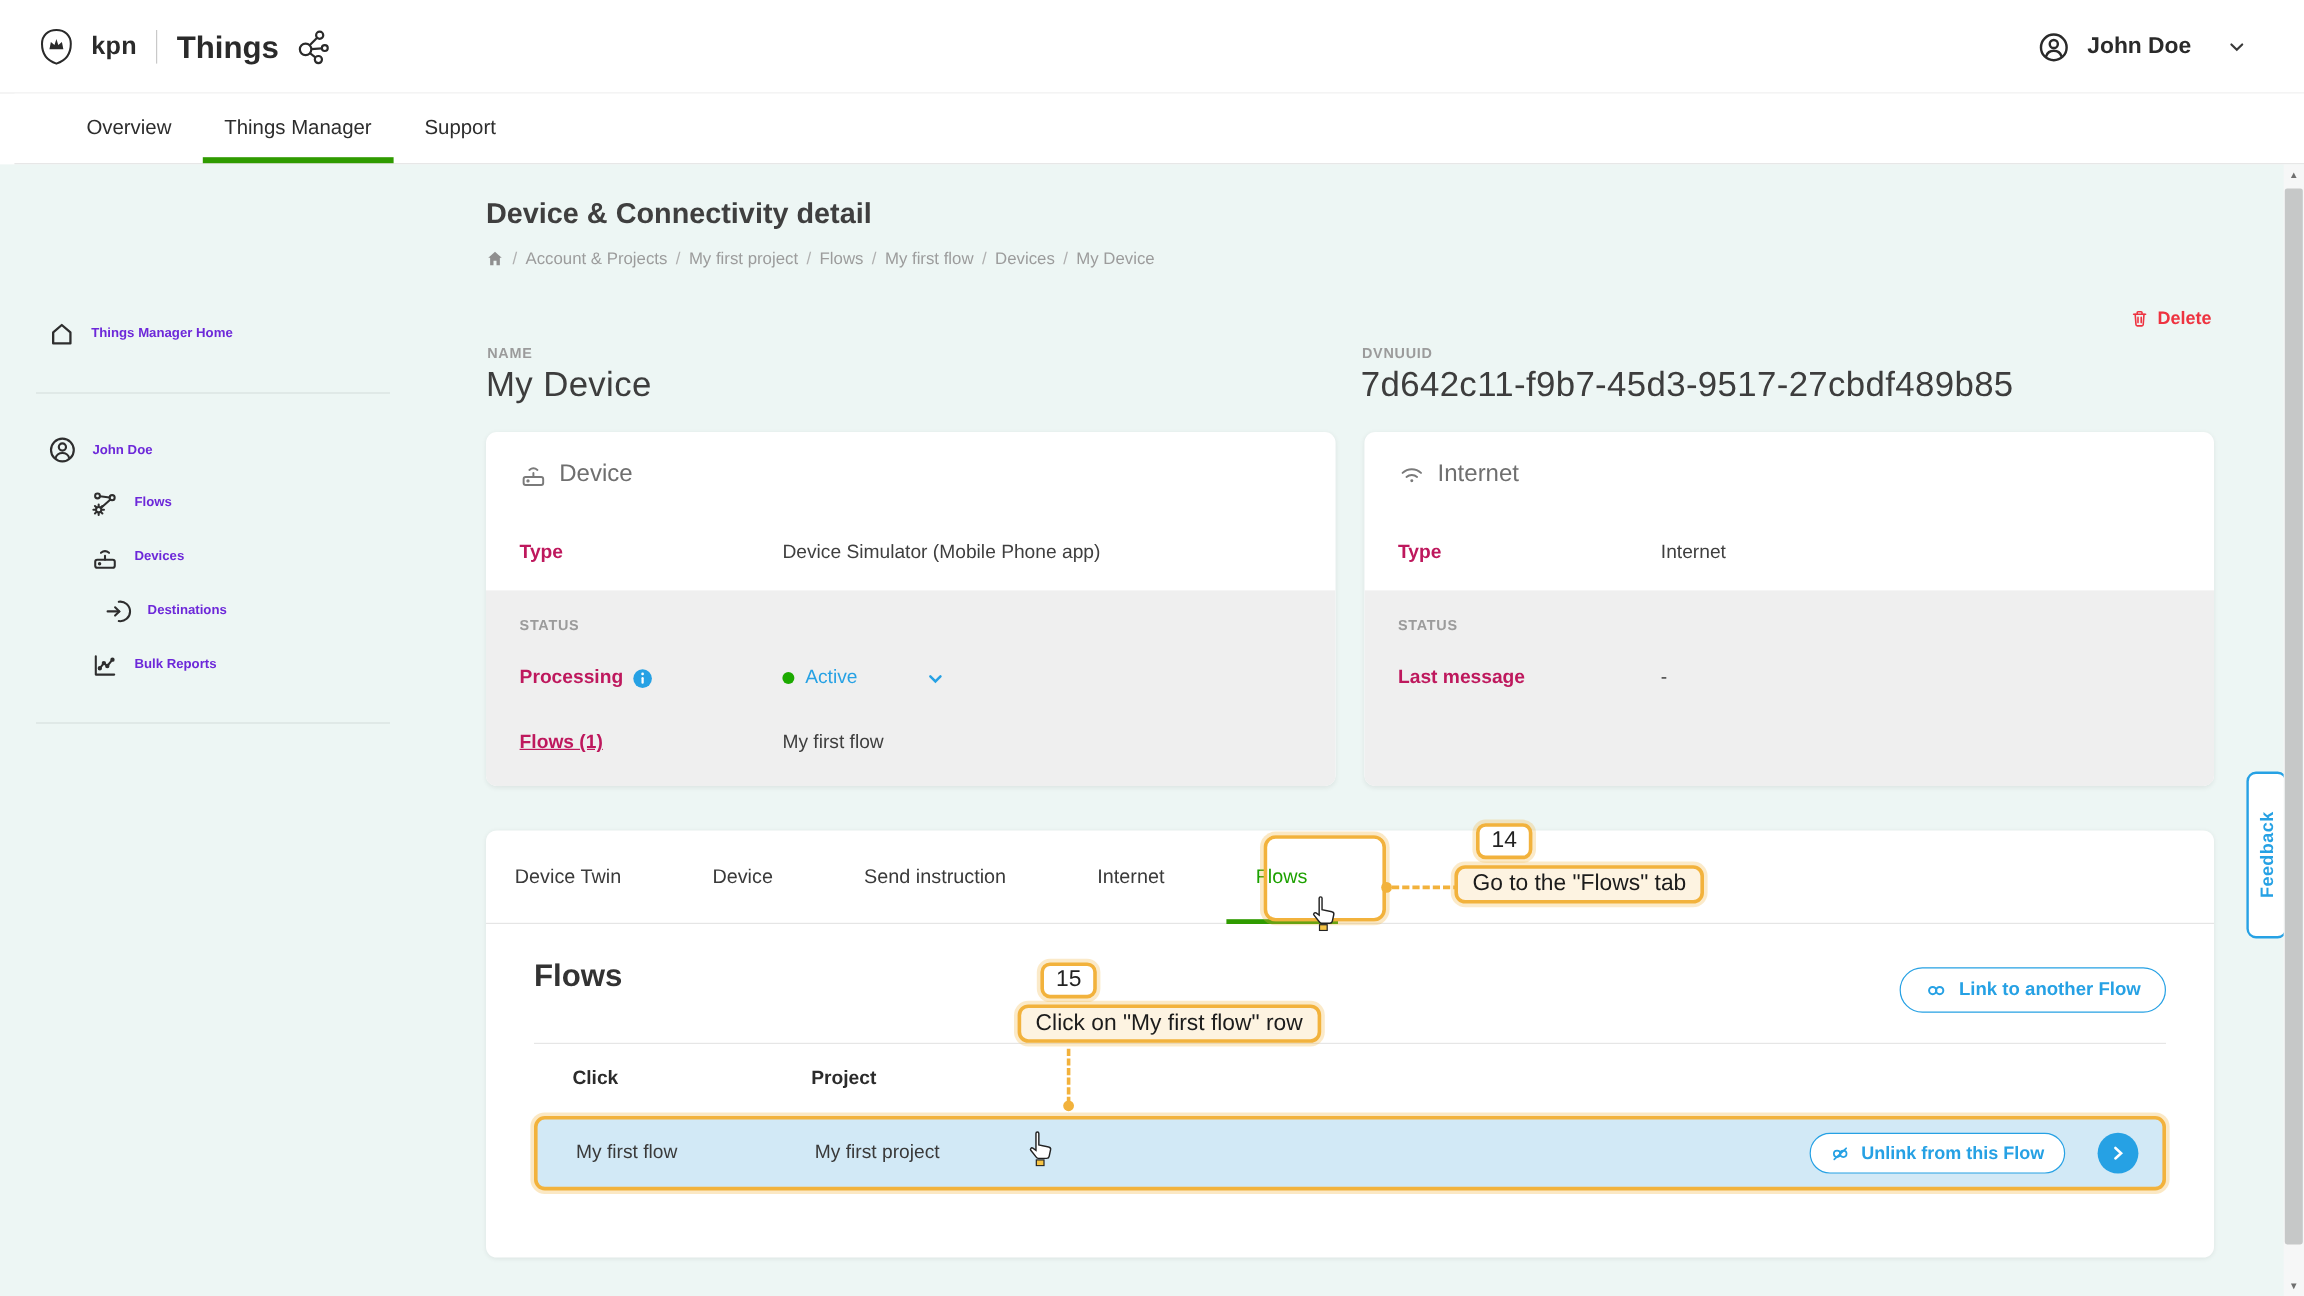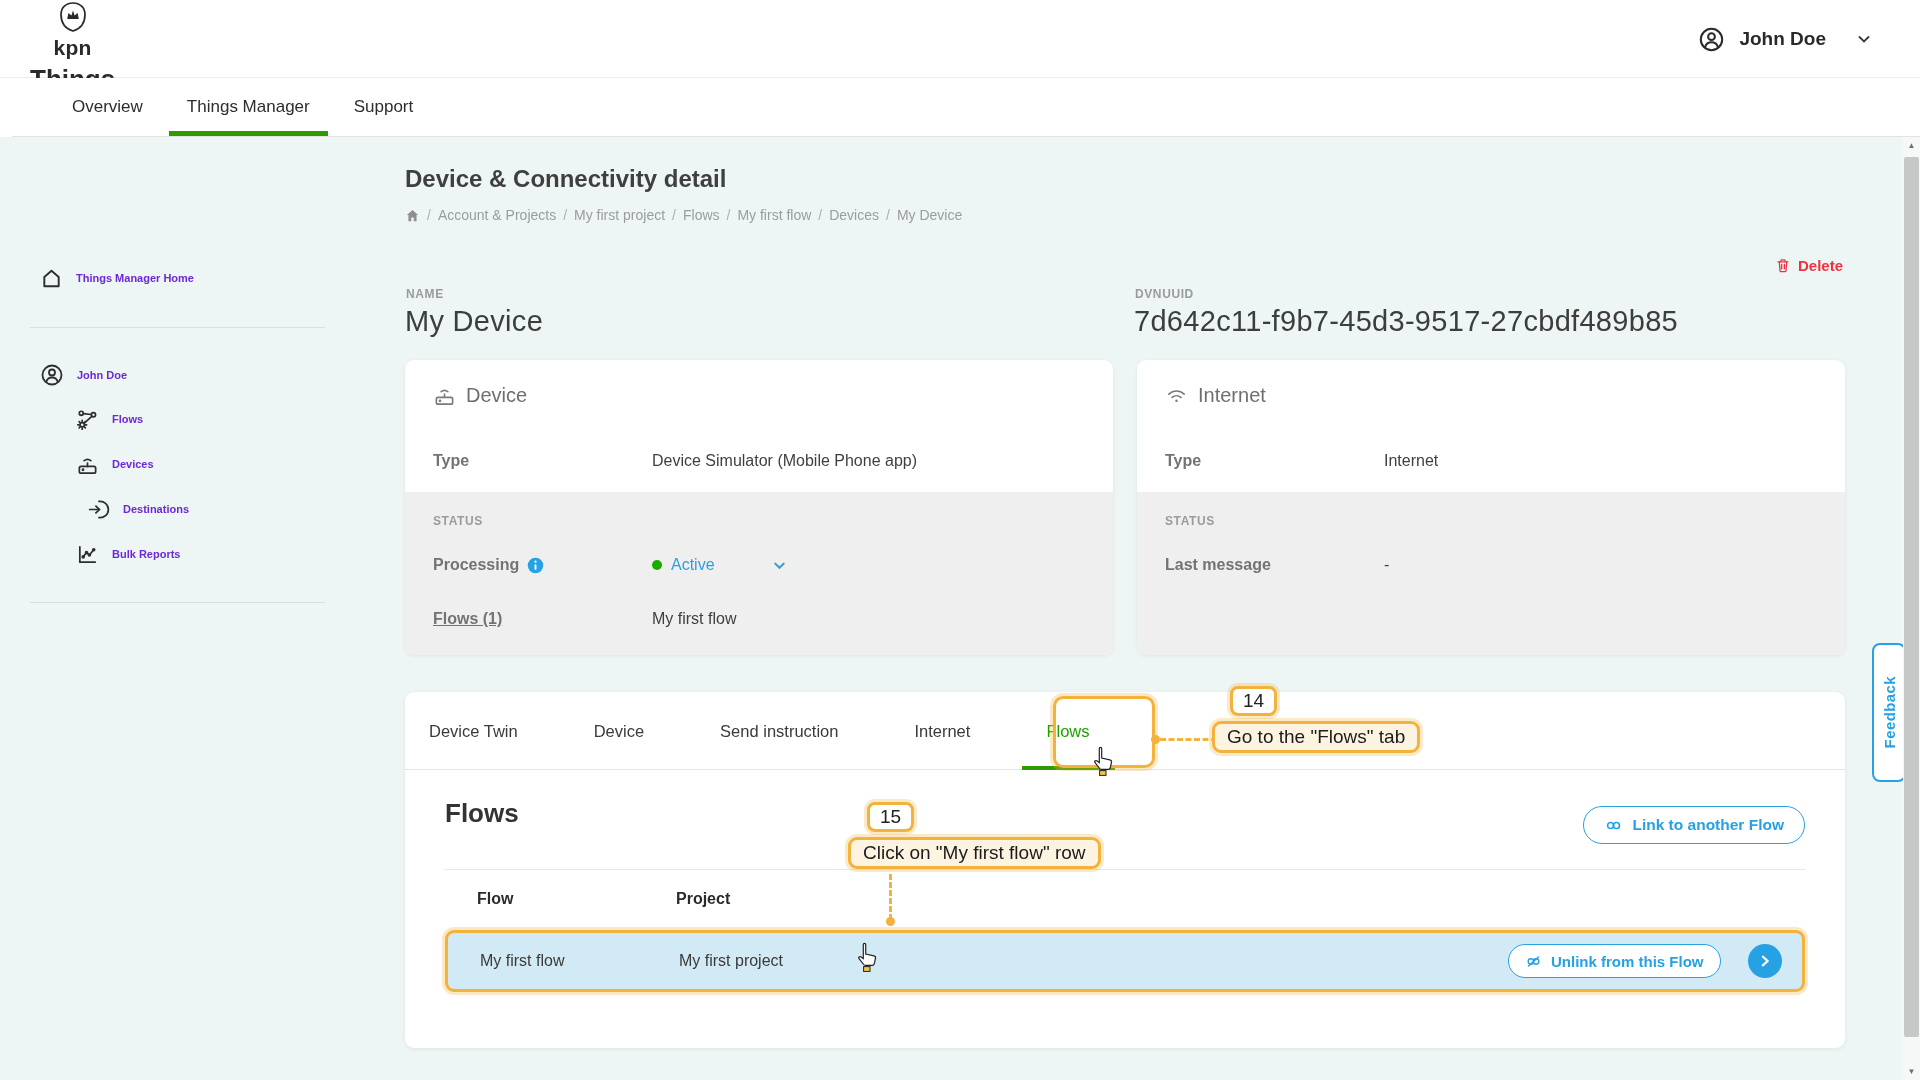--- a/index.html
+++ b/index.html
@@ -6,21 +6,21 @@
   --brand-green:#2f9b00; --accent-blue:#26a1e4; --status-green:#1caa00;
   --danger-red:#ee3340; --annotation-orange:#f2b23c; --annotation-bg:#fdf3e1;
   --row-highlight:#d2e9f6; --page-bg:#edf6f4;
 }
 *{box-sizing:border-box;margin:0;padding:0;}
 html,body{width:1920px;height:1080px;overflow:hidden;background:#fff;
   font-family:"Liberation Sans","DejaVu Sans",sans-serif;color:#3a3a3a;}
 
 
 .topbar{position:absolute;left:0;top:0;width:1920px;height:78px;background:#fff;border-bottom:1px solid #ededed;}
-.brand{position:absolute;left:30px;top:0;height:78px;display:flex;align-items:center;gap:2px;color:#2a2a2a;flex-direction:column;}
+.brand{position:absolute;left:30px;top:0;height:78px;display:flex;align-items:center;gap:12px;color:#2a2a2a;}
 .brand .kpn{font-size:21px;font-weight:700;letter-spacing:.3px;}
 .brand .vdiv{width:1px;height:28px;background:#c9c9c9;margin:0 4px;}
 .brand .things{font-size:26px;font-weight:700;}
 .usermenu{position:absolute;right:48px;top:0;height:78px;display:flex;align-items:center;gap:14px;cursor:pointer;color:#2a2a2a;}
 .usermenu .uname{font-size:19px;font-weight:700;}
 .usermenu .chev{color:#444;margin-left:16px;}
 
 
 .mainnav{position:absolute;left:12px;top:78px;width:1920px;height:59px;background:#fff;border-bottom:1px solid #e2e2e2;display:flex;padding-left:42px;gap:8px;}
 .navitem{position:relative;padding:0 18px;line-height:58px;font-size:17px;font-weight:500;color:#2d2d2d;cursor:pointer;}
@@ -45,21 +45,21 @@
 .delete-btn{position:absolute;right:2px;top:120px;display:flex;align-items:center;gap:7px;color:var(--danger-red);font-size:15px;font-weight:600;cursor:pointer;}
 
 .mini-label{position:absolute;font-size:12px;font-weight:700;letter-spacing:.6px;color:#9b9b9b;}
 .big-value{position:absolute;font-size:29px;font-weight:300;color:#3d3d3d;letter-spacing:.3px;}
 
 
 .cards-row{position:absolute;left:0;top:223px;width:1440px;display:flex;gap:24px;}
 .card{position:relative;width:708px;height:295px;background:#fff;border-radius:9px;box-shadow:0 1px 4px rgba(0,0,0,.07);overflow:hidden;}
 .card-head{position:absolute;left:28px;top:24px;display:flex;align-items:center;gap:10px;color:#6f6f6f;font-size:20px;}
 .card-gray{position:absolute;left:0;top:132px;right:0;bottom:0;background:#efefef;}
-.crow-label{position:absolute;left:28px;font-size:16px;font-weight:700;color:#737373;display:flex;align-items:center;gap:8px;}
+.crow-label{position:absolute;left:28px;font-size:16px;font-weight:700;color:#be185d;display:flex;align-items:center;gap:8px;}
 .crow-value{position:absolute;left:247px;font-size:16px;color:#3f3f3f;display:flex;align-items:center;gap:9px;}
 .status-dot{width:10px;height:10px;border-radius:50%;background:var(--status-green);}
 .active-text{color:var(--accent-blue);font-weight:500;cursor:pointer;}
 .dd-chev{color:var(--accent-blue);margin-left:48px;cursor:pointer;}
 
 
 .tabs-card{position:absolute;left:0;top:555px;width:1440px;height:356px;background:#fff;border-radius:9px;box-shadow:0 1px 4px rgba(0,0,0,.07);}
 .tabbar{position:absolute;left:0;top:0;width:100%;height:78px;border-bottom:1px solid #e5e5e5;display:flex;align-items:center;padding-left:24px;gap:76px;}
 .tab{position:relative;font-size:16.5px;font-weight:500;color:#3a3a3a;cursor:pointer;height:78px;line-height:78px;}
 .tab.active{color:#1da100;}
@@ -356,21 +356,21 @@
         </span>
         <span>Link to another Flow</span>
       </button>
 
       <div class="ann-badge" style="left:462px;top:110px;">15</div>
       <div class="ann-label" style="left:443px;top:145px;">Click on "My first flow" row</div>
       <div class="dash-v" style="left:484px;top:182px;height:46px;"></div>
       <div class="ann-dot" style="left:481px;top:225px;"></div>
 
       <div class="table-divider"></div>
-      <div class="th" style="left:72px;">Flow</div>
+      <div class="th" style="left:72px;">Click</div>
       <div class="th" style="left:271px;">Project</div>
 
       <div class="flow-row">
         <div class="cell" style="left:32px;">My first flow</div>
         <div class="cell" style="left:231px;">My first project</div>
         <button class="pill-btn unlink-btn">
           <span>
             <svg width="17" height="17" viewBox="0 0 24 24" fill="none" stroke="#26a1e4" stroke-width="2">
                 <circle cx="8.3" cy="12" r="3.8"></circle>
                 <circle cx="15.7" cy="12" r="3.8"></circle>

